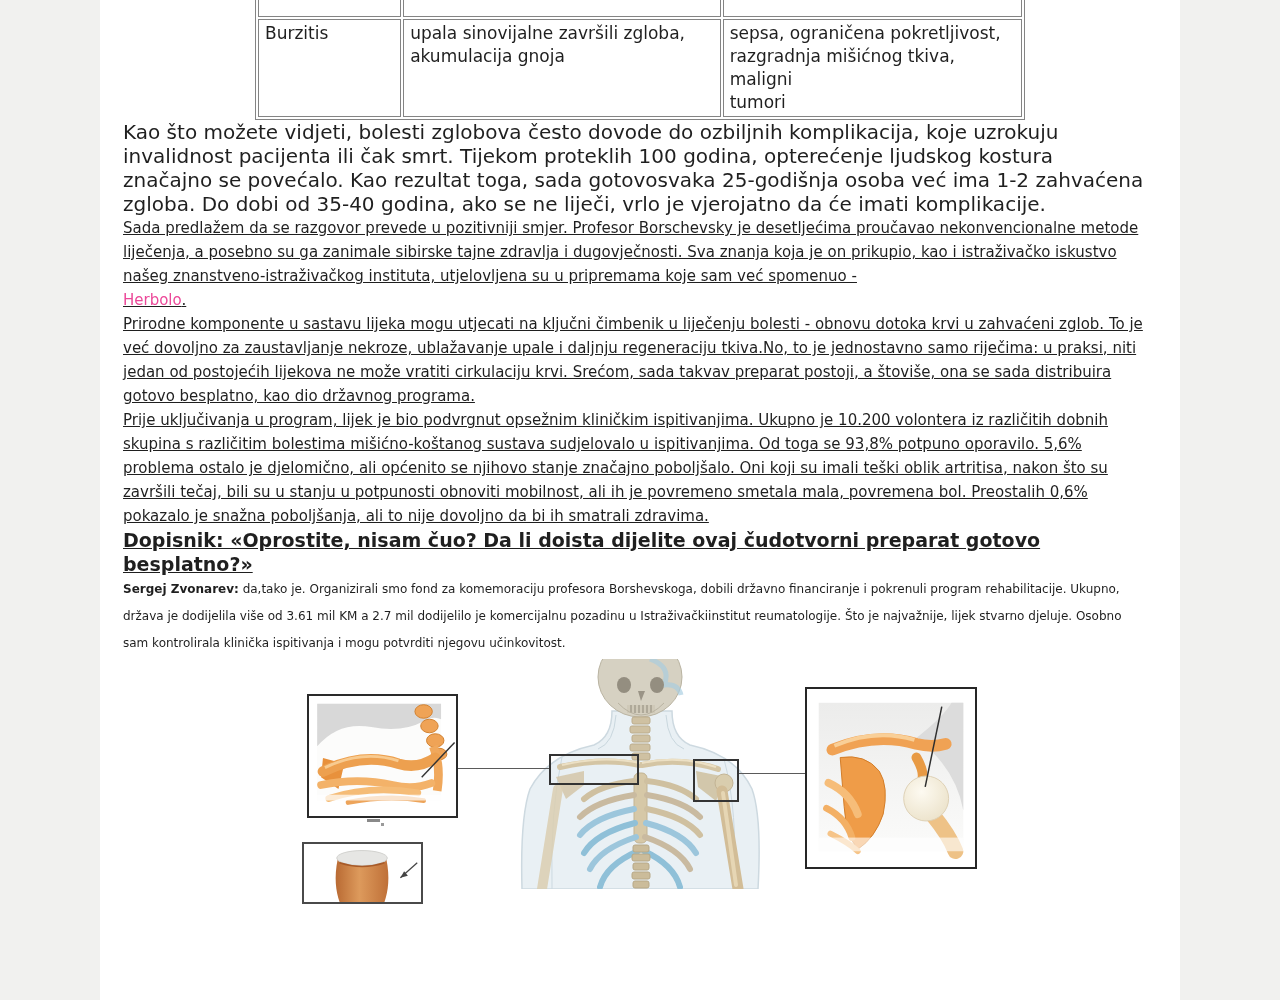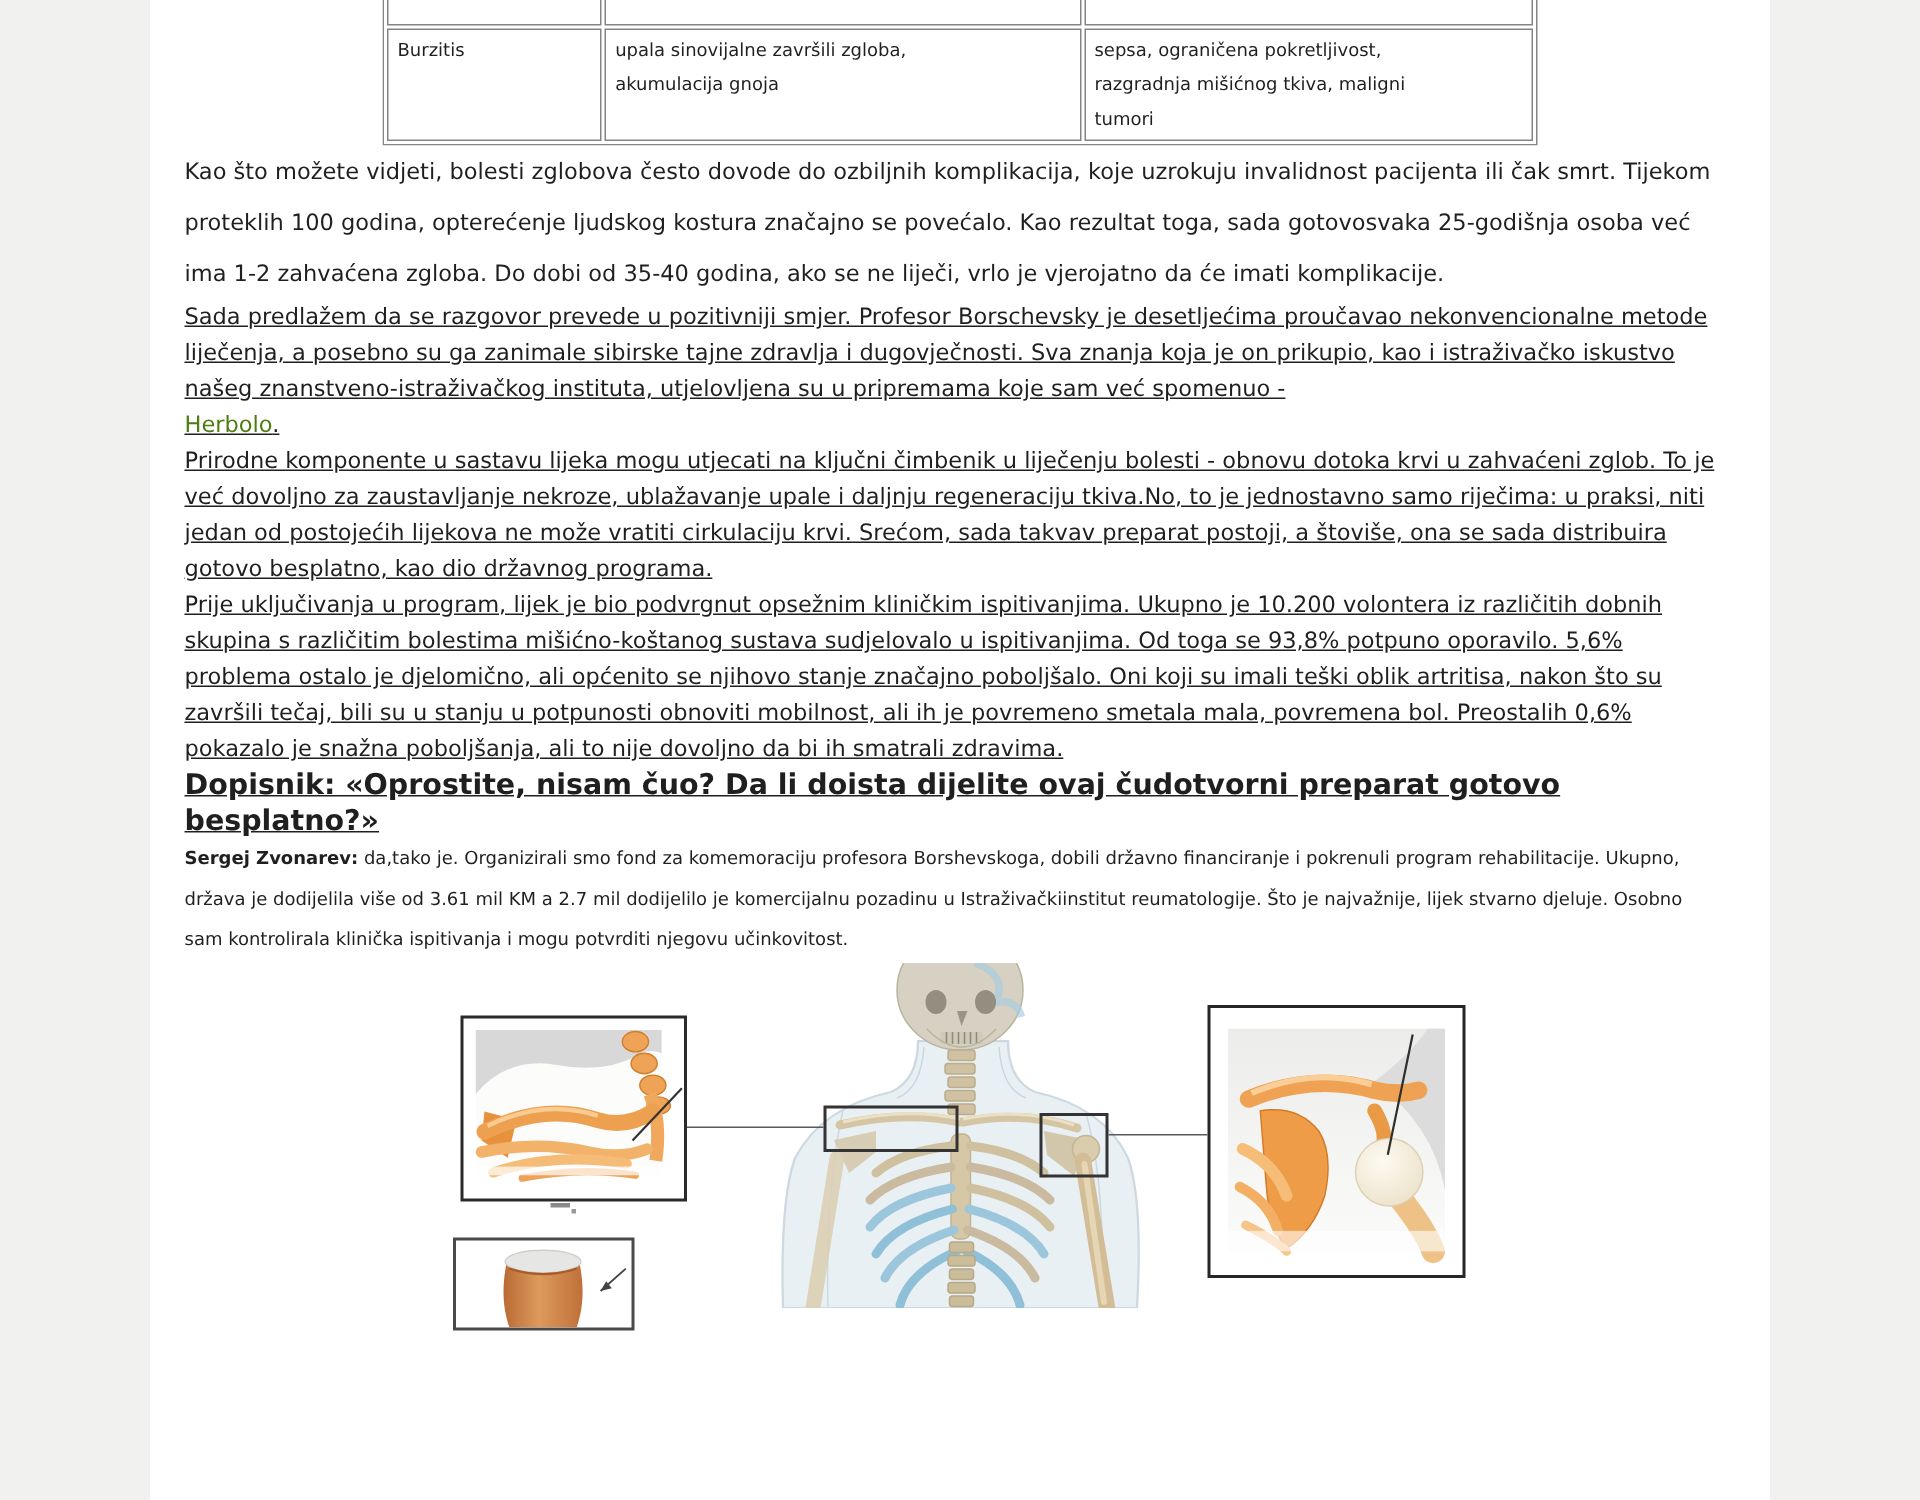--- a/index.html
+++ b/index.html
@@ -12,35 +12,35 @@
   .page { width:1080px; height:1000px; margin:0 auto; background:#ffffff; position:relative; }
 
   
   .table-clip { margin-left:155px; width:776px; overflow:hidden; }
   table.diseases {
     border-collapse:separate; border-spacing:2px;
     border:1px solid #848484; background:#fff;
     table-layout:fixed; width:770px; margin-top:-45px;
   }
   td { border:1px solid #848484; vertical-align:top; padding:2px 6px;
-       font-size:12px; line-height:23px;margin-left:40px; }
+       font-size:17px; line-height:23px;margin-left:40px; }
   col.c1 { width:142px; } col.c2 { width:315px; } col.c3 { width:297px; }
   td .cell { white-space:pre-line; }
   tr.row-partial td { height:44px; vertical-align:bottom; padding-bottom:11px; }
   tr.row-burzitis td { height:69px; }
   tr.row-giht td { height:73px; }
 
   
   .content { padding:0 32px 0 23px; }
   .content p { margin:0; }
-  .p1 { margin:14px 0 13px 0; font-size:15px; line-height:34px; }
+  .p1 { margin:14px 0 13px 0; font-size:20px; line-height:24px; }
   .block2 { font-size:15px; line-height:24px;text-decoration:underline; }
   .p5 { font-size:19px; font-weight:bold; }
   .p6 { margin-top:19px; font-size:12px; line-height:27px; max-width:1008px; }
-  .link { color:#4d7c0f; text-decoration:none; cursor:pointer; }
+  .link { color:#ec4899; text-decoration:none; cursor:pointer; }
 
   
   .figure { position:relative; height:230px; margin-top:2px; }
   .skeleton { position:absolute; left:400px; top:0; width:290px; height:230px; }
   .callout { position:absolute; background:#fff; box-sizing:border-box; z-index:3; }
   .callout svg { display:block; width:100%; height:100%; }
   .callout-left  { left:207px; top:35px;  width:151px; height:124px; border:2px solid #2a2a2a; }
   .callout-bottom{ left:202px; top:183px; width:121px; height:62px;  border:2px solid #4a4a4a; }
   .callout-right { left:705px; top:28px;  width:172px; height:182px; border:2px solid #262626; }
   .hrect { position:absolute; border:2px solid #333; box-sizing:border-box; z-index:4; }

